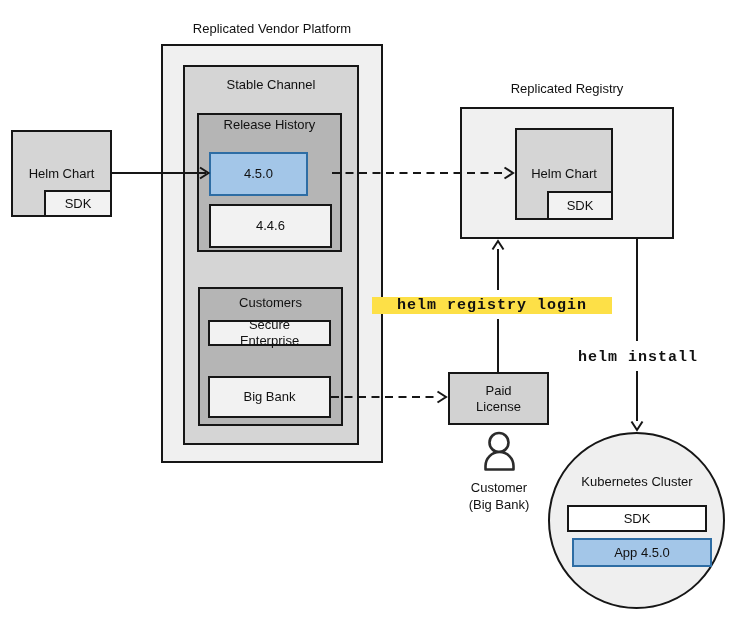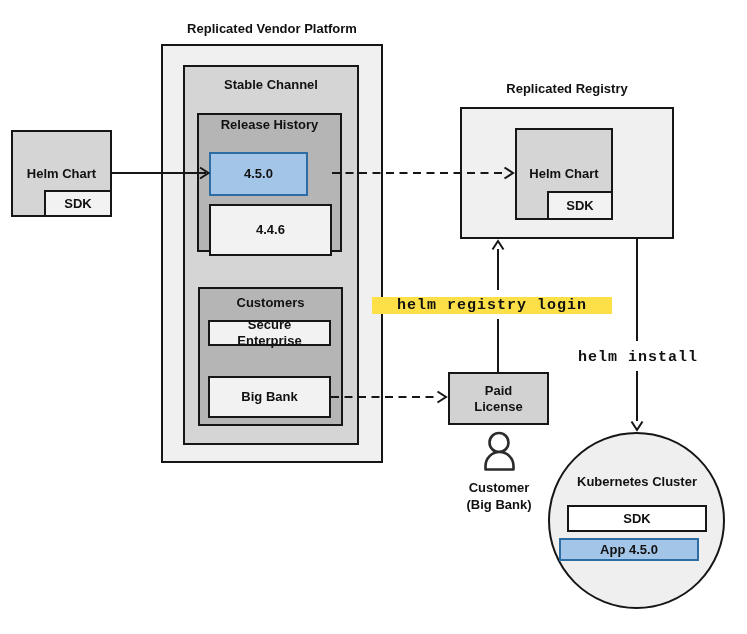--- a/index.html
+++ b/index.html
@@ -17,21 +17,21 @@
   }
   .fill-lightest{background:#f0f0f0;}
   .fill-mid{background:#d5d5d5;}
   .fill-dark{background:#b5b5b5;}
   .fill-item{background:#f2f2f2;}
   .fill-white{background:#ffffff;}
   .fill-paid{background:#d2d2d2;}
   .fill-blue{background:#a3c6e8;border-color:#2e6da4;}
   .blue-text{color:#1d5c9c;}
   .lbl{
-    font-weight:bold;font-size:13px;color:#111;
+    font-weight:normal;font-size:13px;color:#111;
     line-height:16px;
   }
   .abs-lbl{position:absolute;text-align:center;}
   .flex-c{display:flex;align-items:center;justify-content:center;text-align:center;}
   .pad-title{text-align:center;}
   .preline{white-space:pre-line;}
   .mono{
     font-family:"Liberation Mono","DejaVu Sans Mono",monospace;
     font-weight:bold;font-size:15px;letter-spacing:1px;color:#111;
   }
@@ -60,21 +60,21 @@
   </div>
 
   <div class="box fill-dark" style="left:197px;top:113px;width:145px;height:139px;">
     <div class="lbl pad-title" style="padding-top:2px;">Release History</div>
   </div>
 
   <div class="box fill-blue flex-c" style="left:209px;top:152px;width:99px;height:44px;">
     <span class="lbl blue-text">4.5.0</span>
   </div>
 
-  <div class="box fill-item flex-c" style="left:209px;top:204px;width:123px;height:52px;">
+  <div class="box fill-item flex-c" style="left:209px;top:204px;width:123px;height:44px;">
     <span class="lbl">4.4.6</span>
   </div>
 
   <div class="box fill-dark" style="left:198px;top:287px;width:145px;height:139px;">
     <div class="lbl pad-title" style="padding-top:6px;">Customers</div>
   </div>
 
   <div class="box fill-item flex-c" style="left:208px;top:320px;width:123px;height:26px;">
     <span class="lbl preline">Secure
 Enterprise</span>
@@ -111,21 +111,21 @@
 (Big Bank)</div>
 
   <div class="circle" style="left:548px;top:432px;width:177px;height:177px;"></div>
 
   <div class="abs-lbl lbl" style="left:549px;top:474px;width:176px;">Kubernetes Cluster</div>
 
   <div class="box fill-white flex-c" style="left:567px;top:505px;width:140px;height:27px;">
     <span class="lbl">SDK</span>
   </div>
 
-  <div class="box fill-blue flex-c" style="left:559px;top:538px;width:140px;height:23px;">
+  <div class="box fill-blue flex-c" style="left:572px;top:538px;width:140px;height:29px;">
     <span class="lbl blue-text">App 4.5.0</span>
   </div>
 
   <div class="abs-lbl mono toplbl" style="left:372px;top:297px;width:240px;background:#fde047;">helm registry login</div>
 
   <div class="abs-lbl mono toplbl" style="left:538px;top:349px;width:200px;background:#fff;">helm install</div>
 
   <svg class="overlay" viewBox="0 0 747 634" xmlns="http://www.w3.org/2000/svg">
 
     <g stroke="#161616" stroke-width="2" fill="none">

